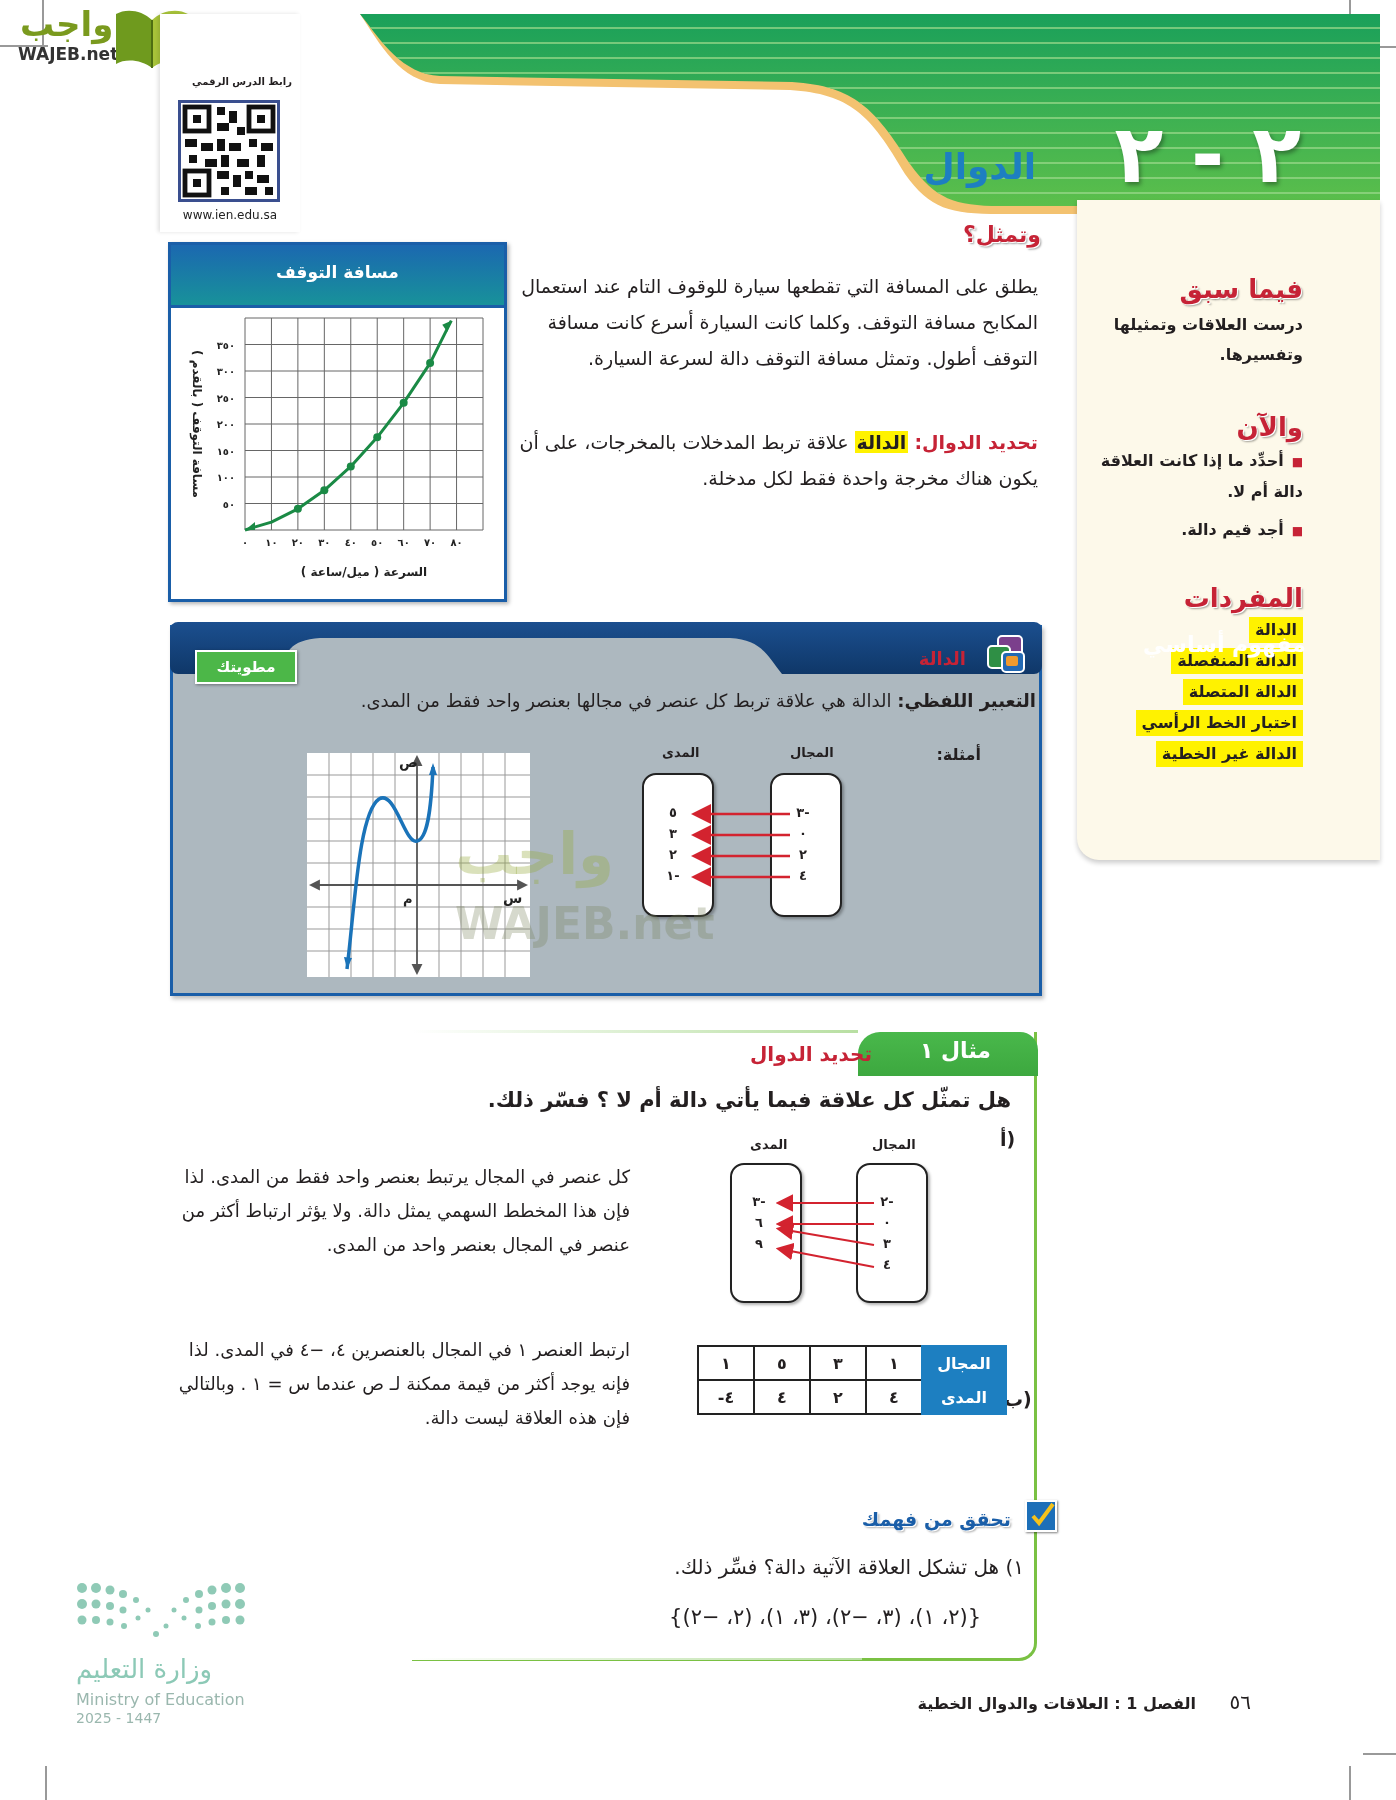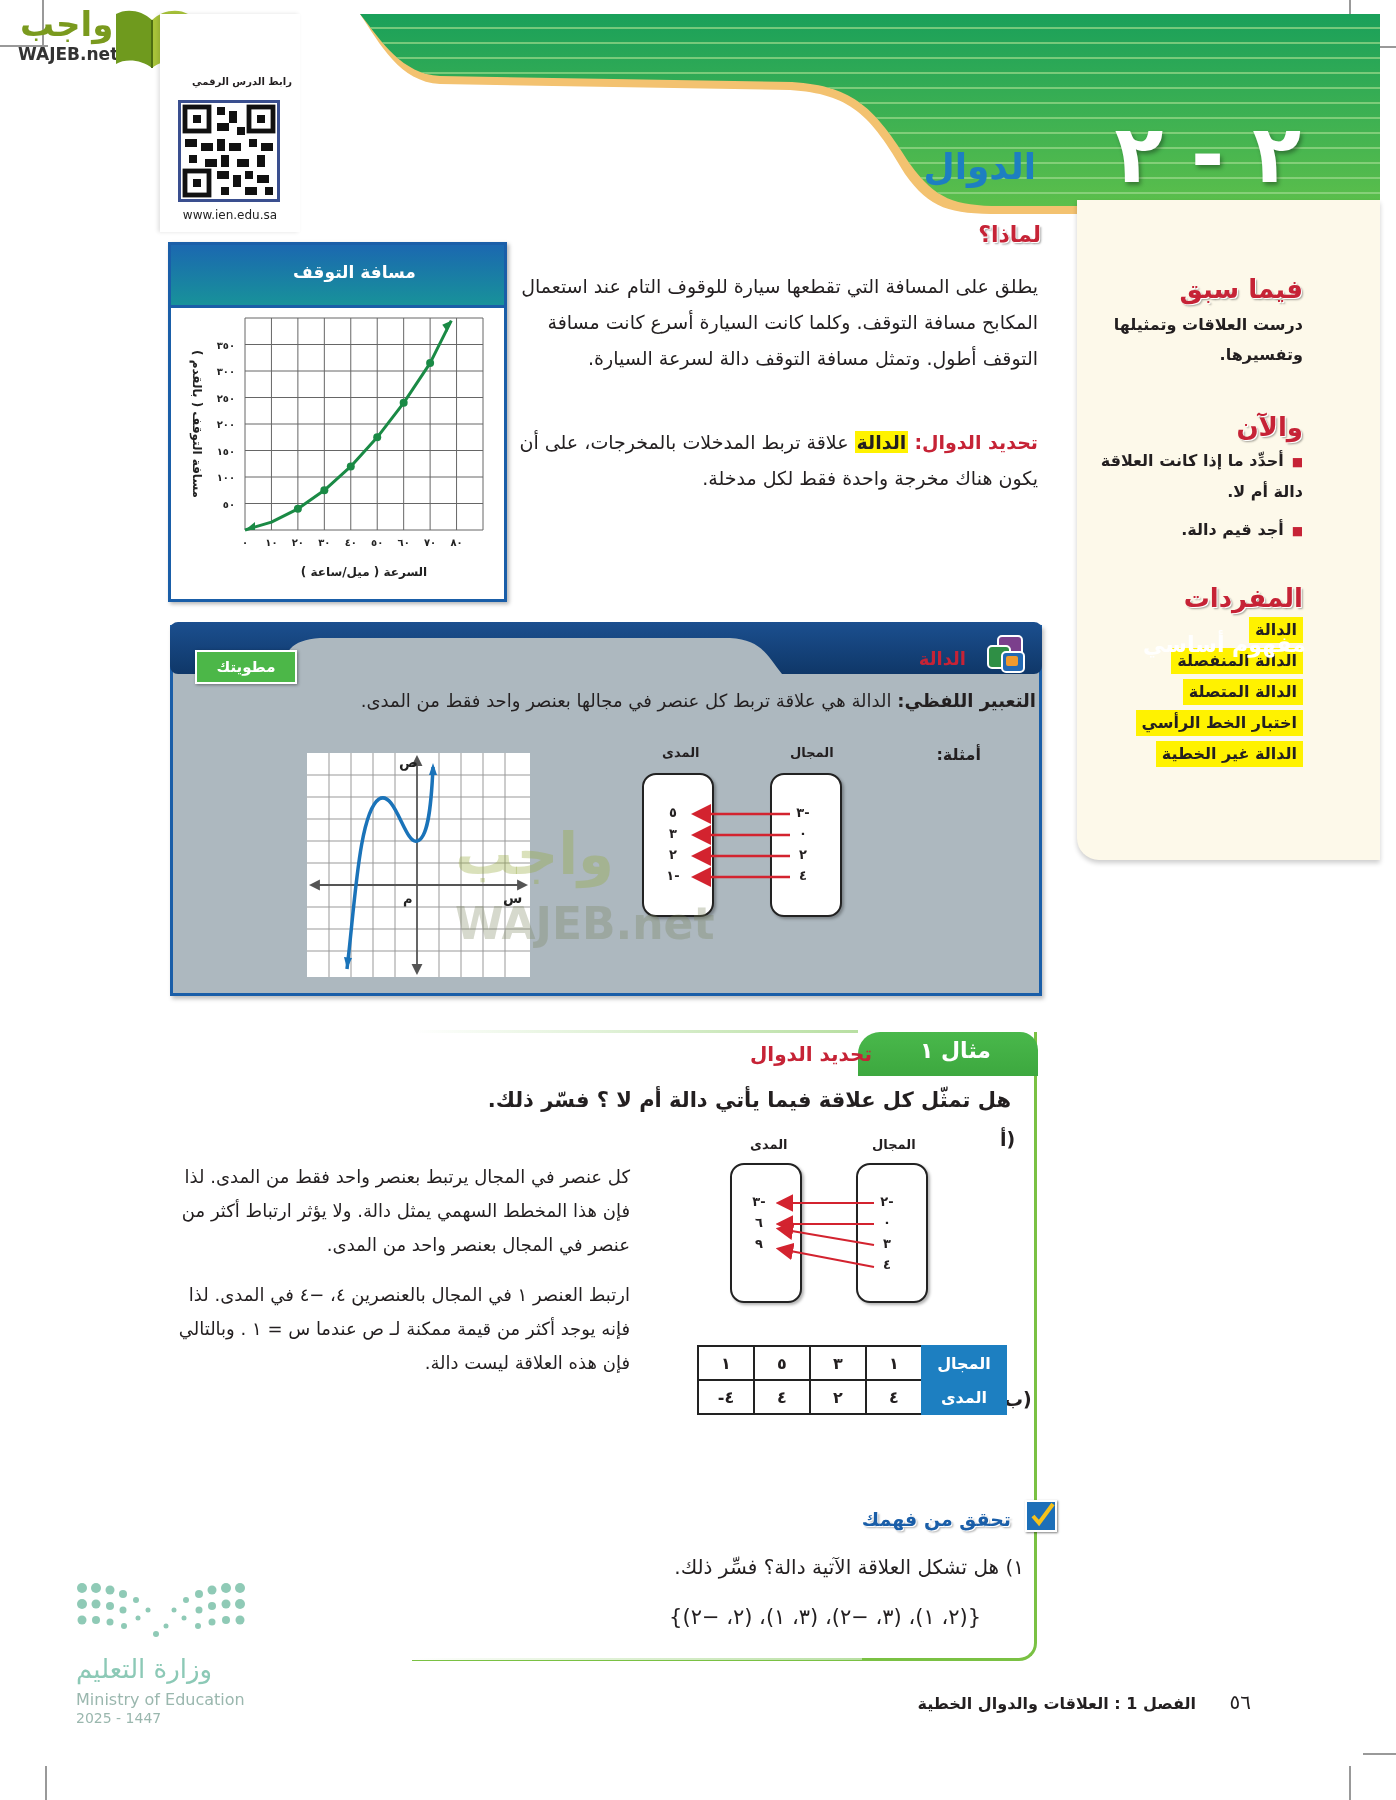--- a/index.html
+++ b/index.html
@@ -29,21 +29,21 @@
   .bullet{color:#c62336;font-size:12px;margin-left:8px;}
   .vocab{display:inline-block;background:#fff200;padding:0 6px;font-size:16px;font-weight:bold;line-height:26px;margin-bottom:5px;}
   
   .why-head{right:355px;top:222px;font-size:22px;font-weight:bold;color:#c62336;text-shadow:1px 1px 0 #fff,2px 2px 2px rgba(0,0,0,0.35);}
   .body-text{font-size:19px;line-height:36px;}
   .red-bold{color:#c62336;font-weight:bold;}
   .hl{background:#fff200;font-weight:bold;padding:0 2px;}
   
   .chart-card{left:168px;top:242px;width:333px;height:354px;border:3px solid #1a5ea8;background:#fff;box-shadow:2px 2px 4px rgba(0,0,0,0.3);}
   .chart-head{position:absolute;left:0;top:0;width:100%;height:60px;background:linear-gradient(#1b68b0,#18929a);border-bottom:3px solid #1a5ea8;}
-  .chart-title{position:absolute;left:0;top:17px;width:100%;text-align:center;color:#fff;font-size:17px;font-weight:bold;margin-left:17px;}
+  .chart-title{position:absolute;left:0;top:17px;width:100%;text-align:center;color:#fff;font-size:17px;font-weight:bold;}
   
   .concept{left:170px;top:625px;width:866px;height:368px;background:#adb8bf;border:3px solid #1a5ea8;border-top:none;box-shadow:2px 3px 4px rgba(0,0,0,0.25);}
   .concept-header{position:absolute;left:-3px;top:-3px;width:872px;height:52px;}
   .concept-label{right:90px;top:632px;font-size:22px;font-weight:bold;color:#fff;}
   .concept-sub{right:430px;top:648px;font-size:18px;font-weight:bold;color:#c62336;}
   .foldable{left:180px;top:650px;width:98px;height:30px;background:#4cb748;border:2px solid #fff;color:#fff;font-size:15px;font-weight:bold;text-align:center;line-height:30px;box-shadow:1px 1px 3px rgba(0,0,0,0.4);margin-left:15px;}
   .concept-def{right:360px;top:690px;font-size:18px;}
   .examples-lbl{right:415px;top:745px;font-size:16px;font-weight:bold;}
   .map-box{position:absolute;width:68px;height:140px;border:2px solid #222;border-radius:14px;background:#fff;box-shadow:2px 2px 3px rgba(0,0,0,0.3);}
   .map-lbl{position:absolute;font-size:13px;font-weight:bold;}
@@ -163,21 +163,21 @@
 </div>
 <div class="abs rtl" style="right:93px;top:583px;width:220px;">
   <div class="side-head" style="margin-bottom:4px;">المفردات</div>
   <div><span class="vocab">الدالة</span></div>
   <div><span class="vocab">الدالة المنفصلة</span></div>
   <div><span class="vocab">الدالة المتصلة</span></div>
   <div><span class="vocab">اختبار الخط الرأسي</span></div>
   <div><span class="vocab">الدالة غير الخطية</span></div>
 </div>
 
-<div class="abs why-head rtl">لماذا؟</div>
+<div class="abs why-head rtl">وتمثل؟</div>
 <div class="abs body-text rtl" style="right:358px;top:268px;width:522px;">يطلق على المسافة التي تقطعها سيارة للوقوف التام عند استعمال المكابح مسافة التوقف. وكلما كانت السيارة أسرع كانت مسافة التوقف أطول. وتمثل مسافة التوقف دالة لسرعة السيارة.</div>
 <div class="abs body-text rtl" style="right:358px;top:424px;width:522px;">
   <span class="red-bold">تحديد الدوال:</span>
   <span class="hl">الدالة</span>
   <span>علاقة تربط المدخلات بالمخرجات، على أن يكون هناك مخرجة واحدة فقط لكل مدخلة.</span>
 </div>
 
 <div class="abs chart-card">
   <div class="chart-head">
     <div class="chart-title">مسافة التوقف</div>
@@ -373,21 +373,21 @@
   </tr>
   <tr>
     <td class="hd" style="border-top:2px solid #fff;">المدى</td>
     <td>٤</td>
     <td>٢</td>
     <td>٤</td>
     <td>٤-</td>
   </tr>
 </tbody>
   </table>
-<div class="abs ex-para rtl" style="right:766px;top:1278px;width:460px;">ارتبط العنصر ١ في المجال بالعنصرين ٤، −٤ في المدى. لذا فإنه يوجد أكثر من قيمة ممكنة لـ ص عندما س = ١ . وبالتالي فإن هذه العلاقة ليست دالة.</div>
+<div class="abs ex-para rtl" style="right:766px;top:1333px;width:460px;">ارتبط العنصر ١ في المجال بالعنصرين ٤، −٤ في المدى. لذا فإنه يوجد أكثر من قيمة ممكنة لـ ص عندما س = ١ . وبالتالي فإن هذه العلاقة ليست دالة.</div>
 
 <div class="abs check-icon">
   <svg width="28" height="28" viewBox="0 0 28 28">
       <path d="M6 14 L12 21 L26 2" stroke="#f5c21b" stroke-width="4" fill="none"></path>
     </svg>
 </div>
 <div class="abs check-title rtl">تحقق من فهمك</div>
 <div class="abs check-q rtl">١) هل تشكل العلاقة الآتية دالة؟ فسِّر ذلك.</div>
 <div class="abs check-set rtl">{(٢، ١)، (٣، −٢)، (٣، ١)، (٢، −٢)}</div>
 <div class="abs" style="left:412px;top:1658px;width:450px;height:2px;background:linear-gradient(to right,#fff,#b8dfa2);"></div>

